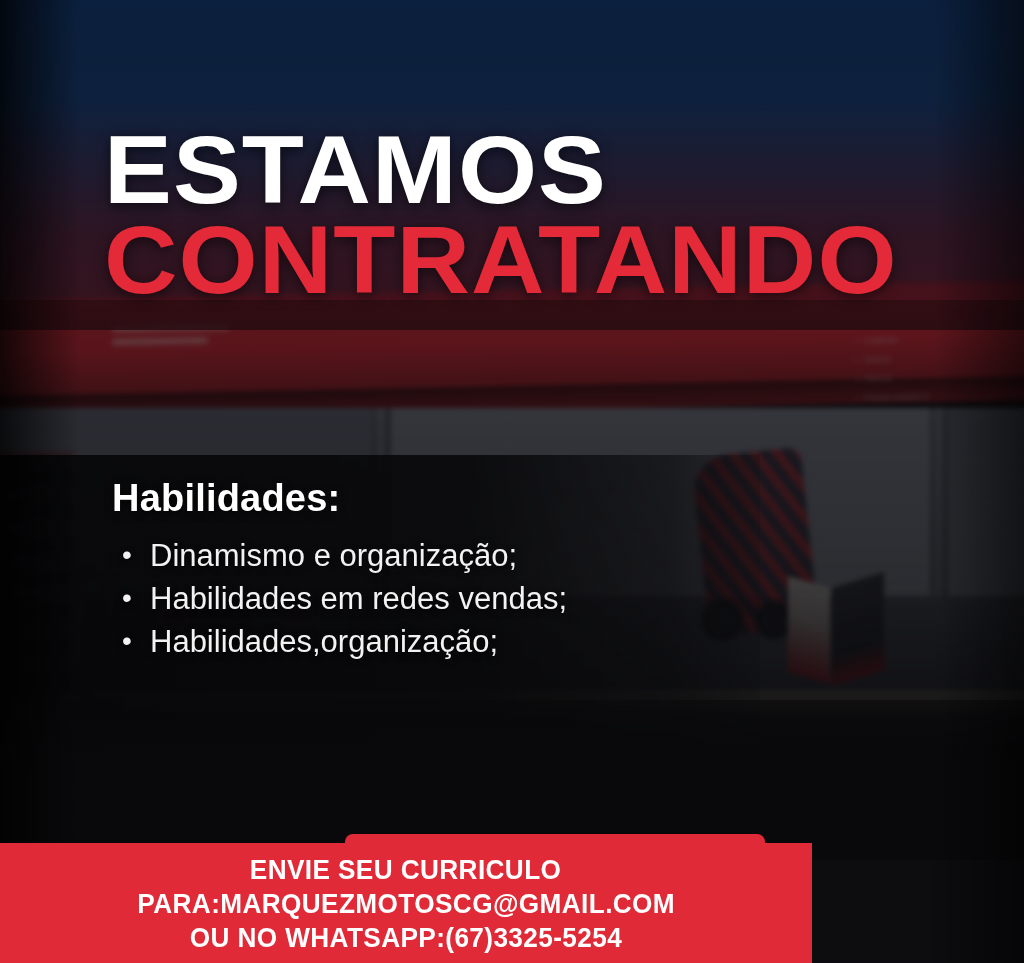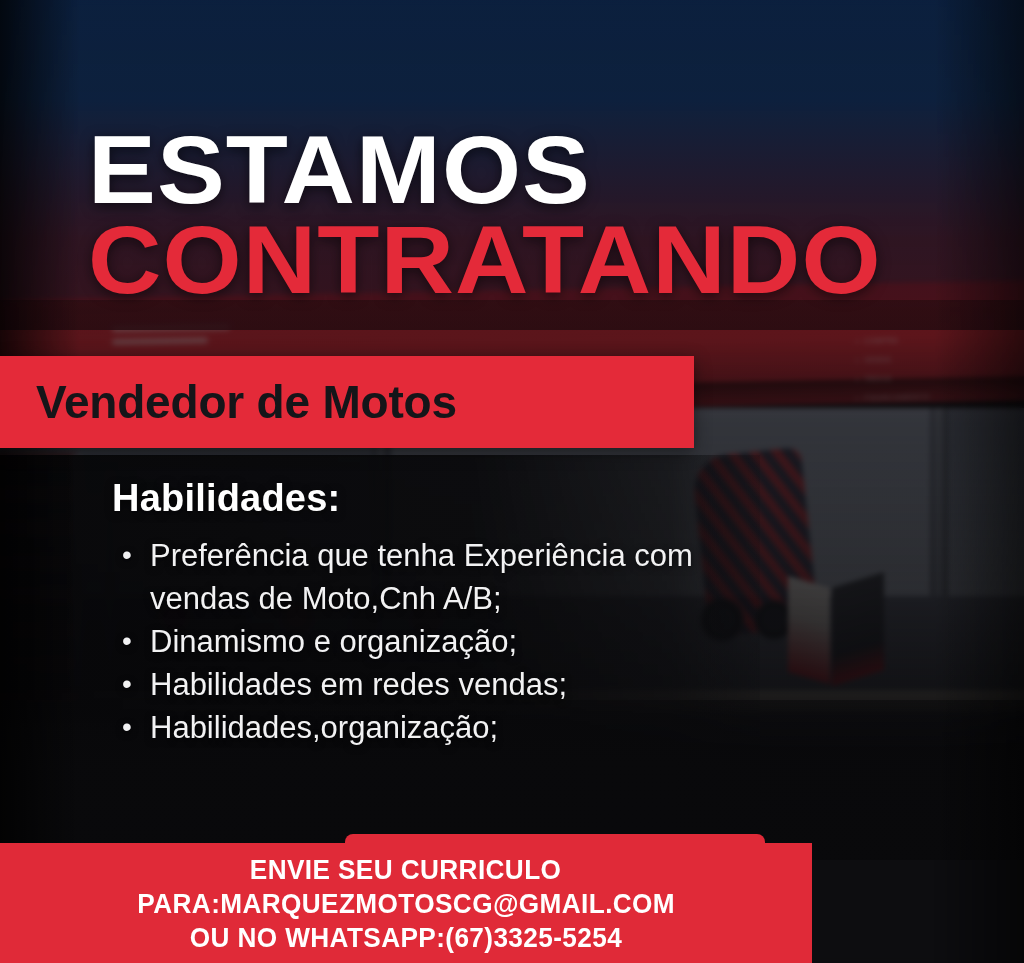--- a/index.html
+++ b/index.html
@@ -240,21 +240,21 @@
   }
 
   
   .content {
     position: absolute;
     inset: 0;
   }
 
   .headline {
     position: absolute;
-    left: 88px;
+    left: 104px;
     top: 128px;
     line-height: .88;
   }
   .headline-line {
     display: block;
     font-weight: 700;
     font-size: 96px;
     letter-spacing: 1px;
     transform: scaleX(1.06);
     transform-origin: left center;
@@ -426,28 +426,24 @@
   <div class="copy-scrim-2"></div>
   <div class="edge-vignette"></div>
 
   <div class="content">
 
     <div class="headline">
       <span class="headline-line l1">ESTAMOS</span>
       <span class="headline-line l2">CONTRATANDO</span>
     </div>
 
-    <div class="role-banner">
-      <span class="role-banner-text">Vendedor de Motos</span>
-    </div>
 
     <div class="req-heading">Habilidades:</div>
 
     <ul class="req-list">
-      <li>Preferência que tenha Experiência com vendas de Moto,Cnh A/B;</li>
       <li>Dinamismo e organização;</li>
       <li>Habilidades em redes vendas;</li>
       <li>Habilidades,organização;</li>
     </ul>
 
 
     <div class="contact-tab"></div>
 
     <div class="contact-banner">
       <div class="contact-line">ENVIE SEU CURRICULO</div>

